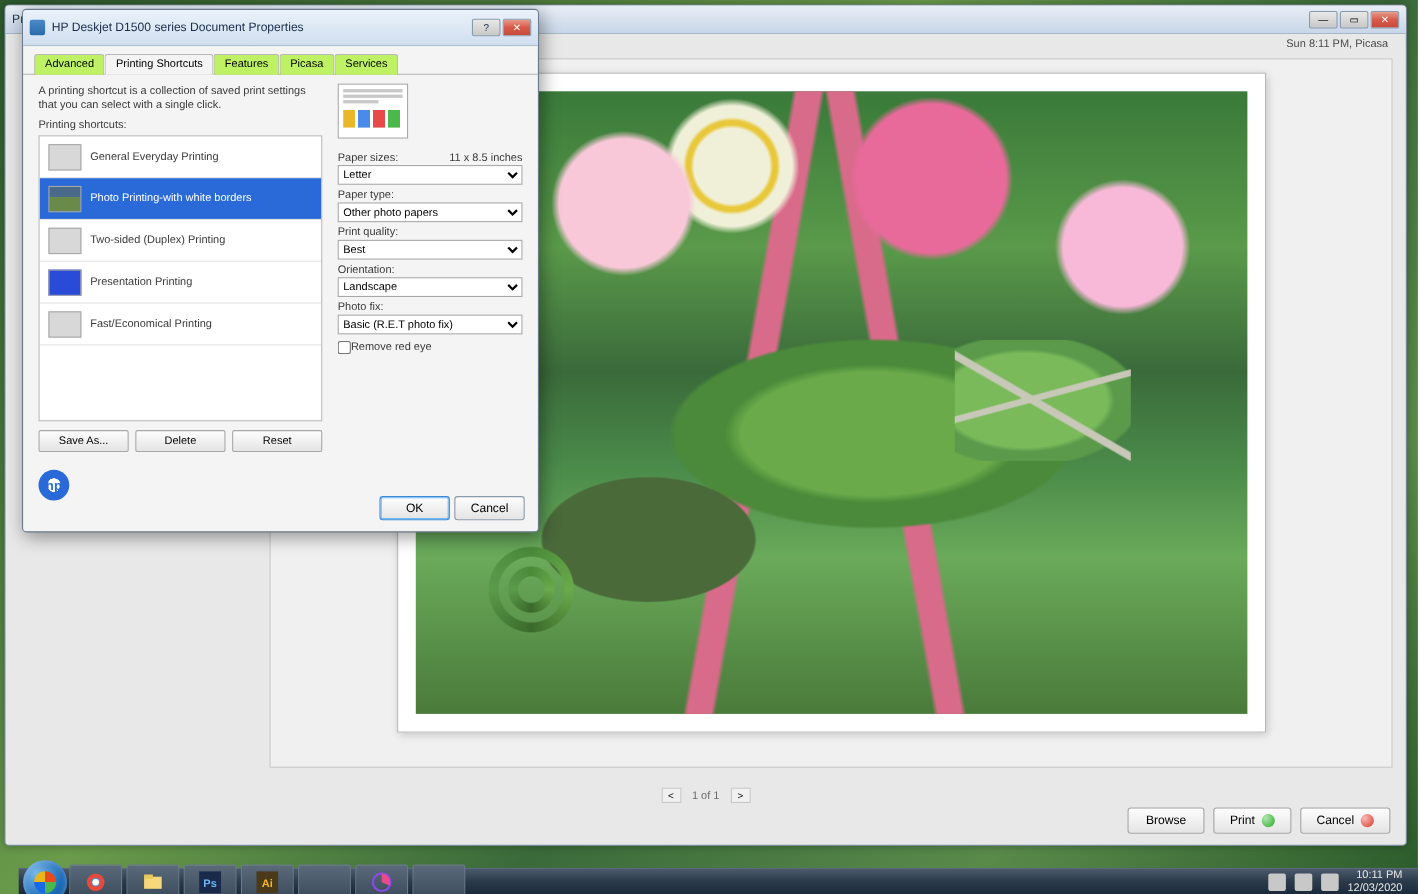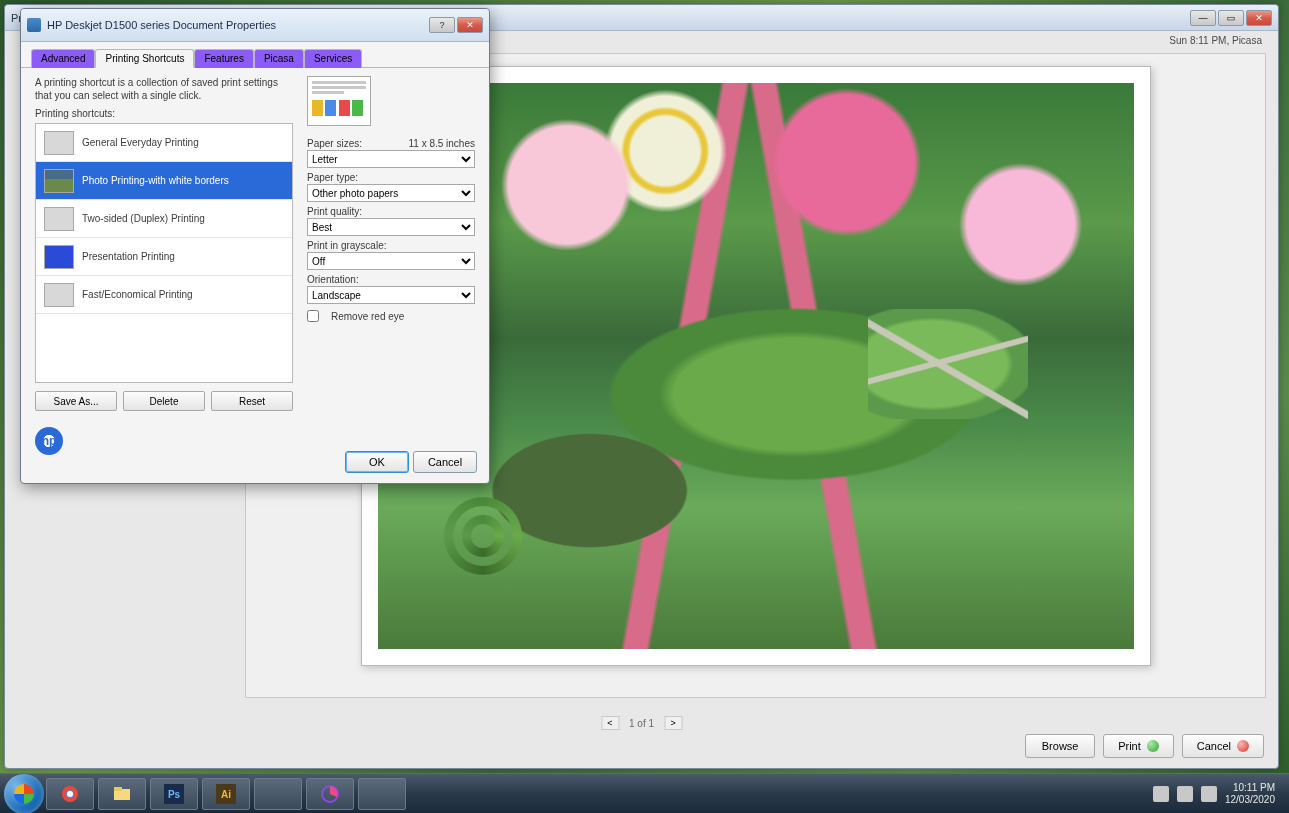--- a/index.html
+++ b/index.html
@@ -6,21 +6,21 @@
 html, body { width: 1289px; height: 813px; overflow: hidden; }
 
 
 #desktop {
   position: absolute; inset: 0;
   background: linear-gradient(135deg,#2d5a2d 0%,#4a7a3a 20%,#6a9a4a 40%,#3a6a3a 60%,#5a8a4a 80%,#2a5a2a 100%);
 }
 
 
 #taskbar {
-  position: absolute; left: 0; right: 0; bottom: 0; height: 40px;
+  position: absolute; left: 17px; right: 0; bottom: 0; height: 24px;
   background: linear-gradient(to bottom,#4a5a6a 0%,#2a3a4a 50%,#1a2a3a 100%);
   border-top: 1px solid #5a6a7a;
   display: flex; align-items: center; padding: 0 4px; margin-top: 21px;
 }
 .start-orb {
   width: 40px; height: 40px; border-radius: 50%;
   background: radial-gradient(circle at 30% 30%,#7ab8e8,#1a6ab8 60%,#0a4a8a);
   display: flex; align-items: center; justify-content: center;
   box-shadow: inset 0 0 6px rgba(255,255,255,.4);
 }
@@ -130,21 +130,21 @@
 #dlg-titlebar .ico { width:14px; height:14px; margin-right:6px;
   background:linear-gradient(to bottom,#4a8ac8,#2a6aa8); border-radius:2px; }
 #dlg-titlebar .t { flex:1; }
 
 #tabs {
   display:flex; padding:6px 10px 0 10px; gap:0; font-size:10px;
   border-bottom:1px solid #b8b8b8;
 }
 .tab {
   padding:3px 9px; border:1px solid #b8b8b8; border-bottom:none;
-  background:#8b5cf6; position:relative; top:1px; border-radius:3px 3px 0 0;
+  background:#bef264; position:relative; top:1px; border-radius:3px 3px 0 0;
 }
 .tab.active { background:#f4f4f4; border-bottom:1px solid #f4f4f4; }
 
 #dlg-body { padding:8px 14px; font-size:10px; color:#3a3a3a; display:flex; gap:14px; }
 #dlg-left { flex:1; }
 #dlg-right { width:168px; }
 
 #shortcut-desc { margin-bottom:6px; line-height:13px; }
 #shortcut-label { margin-bottom:4px; }
 
@@ -181,21 +181,21 @@
 #preview-thumb .chart { margin-top:6px; height:16px;
   background:linear-gradient(to right,#e8b82a 0 20%,transparent 20% 25%,#4a8ae8 25% 45%,transparent 45% 50%,#e84a4a 50% 70%,transparent 70% 75%,#4ab84a 75% 95%,transparent 95%); }
 
 .field { margin-bottom:4px; }
 .field-label { display:flex; justify-content:space-between; margin-bottom:1px; }
 .field-label .dim { color:#3a3a3a; }
 select.combo {
   width:100%; height:18px; font-size:10px; border:1px solid #a8a8a8;
   background:#fff;
 }
-.chk { display:flex; align-items:center; gap:12px; margin-top:6px; }
+.chk { display:flex; gap:0; margin-top:6px; }
 .chk input { width:12px; height:12px; }
 
 #dlg-buttons {
   position:absolute; right:12px; bottom:10px; display:flex; gap:4px;
 }
 .dlg-btn {
   min-width:64px; height:22px; font-size:11px;
   background:linear-gradient(to bottom,#fdfdfd,#e4e4e4);
   border:1px solid #8a9aaa; border-radius:3px;
 }
@@ -322,29 +322,29 @@
         <select class="combo"><option>Other photo papers</option></select>
       </div>
       <div class="field">
         <div class="field-label">
             <span>Print quality:</span>
           </div>
         <select class="combo"><option>Best</option></select>
       </div>
       <div class="field">
         <div class="field-label">
-            <span>Print in grayscale:</span>
-          </div>
-        <select class="combo"><option>Off</option></select>
+            <span>Orientation:</span>
+          </div>
+        <select class="combo"><option>Landscape</option></select>
       </div>
       <div class="field">
         <div class="field-label">
-            <span>Orientation:</span>
-          </div>
-        <select class="combo"><option>Landscape</option></select>
+            <span>Photo fix:</span>
+          </div>
+        <select class="combo"><option>Basic (R.E.T photo fix)</option></select>
       </div>
       <label class="chk">
         <input type="checkbox" style="">
         <span>Remove red eye</span>
       </label>
     </div>
   </div>
 
   <div id="dlg-buttons">
     <button class="dlg-btn primary">OK</button>

